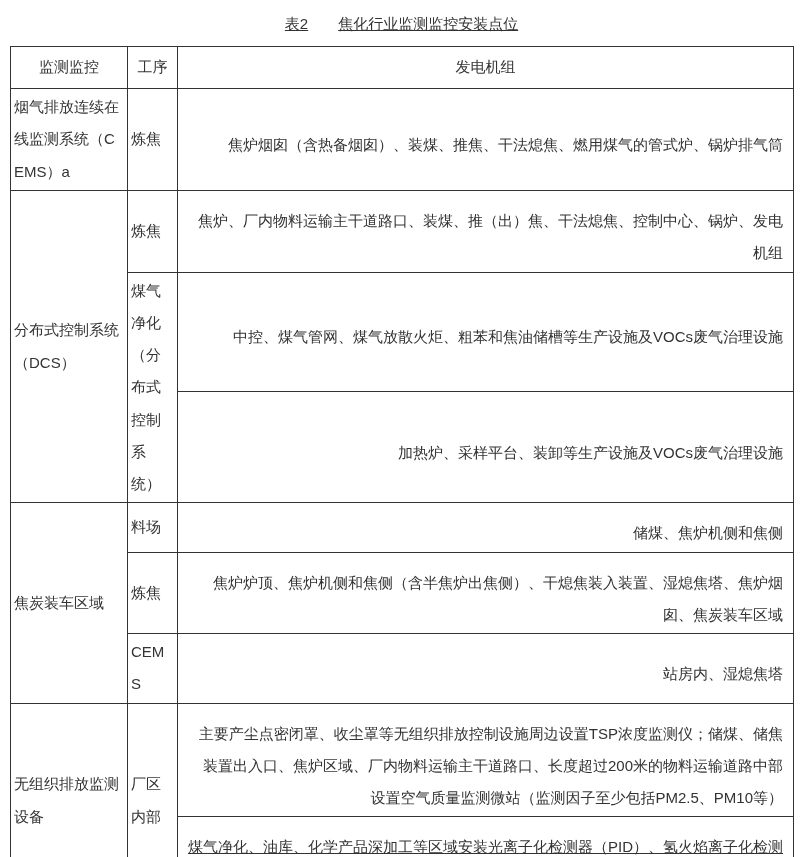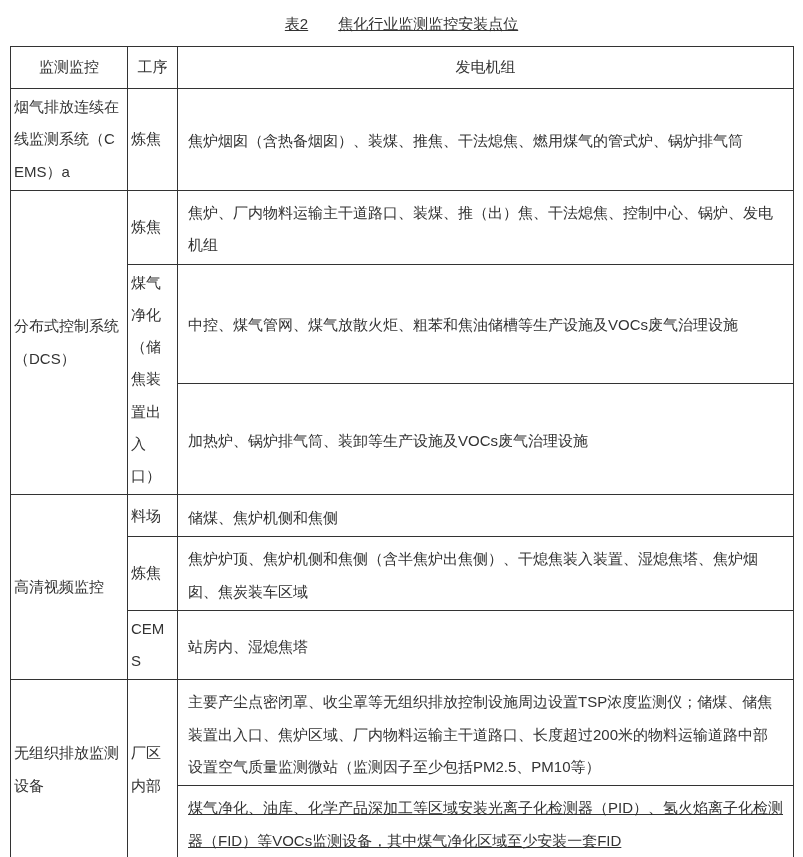--- a/index.html
+++ b/index.html
@@ -45,22 +45,22 @@
   }
   .points-table th {
     text-align: center;
     padding: 2px 4px;
   }
   td.c-system,
   td.c-process {
     padding: 2px 3px;
   }
   td.c-points {
-    text-align: left;
-    padding: 6px 10px 2px 10px;
+    text-align: right;
+    padding: 14px 10px 2px 10px;
   }
   tr.h-header { height: 42px; }
   tr.h-r1  { height: 102px; }
   tr.h-r2  { height: 68px; }
   tr.h-r3  { height: 96px; }
   tr.h-r4  { height: 90px; }
   tr.h-r5  { height: 42px; }
   tr.h-r6  { height: 70px; }
   tr.h-r7  { height: 38px; }
   tr.h-r8  { height: 100px; }
@@ -93,29 +93,29 @@
     <td class="c-process">炼焦</td>
     <td class="c-points">焦炉烟囱（含热备烟囱）、装煤、推焦、干法熄焦、燃用煤气的管式炉、锅炉排气筒</td>
   </tr>
 
   <tr class="h-r2">
     <td class="c-system" rowspan="3">分布式控制系统（DCS）</td>
     <td class="c-process">炼焦</td>
     <td class="c-points">焦炉、厂内物料运输主干道路口、装煤、推（出）焦、干法熄焦、控制中心、锅炉、发电机组</td>
   </tr>
   <tr class="h-r3">
-    <td class="c-process" rowspan="2">煤气净化（储焦装置出入口）</td>
+    <td class="c-process" rowspan="2">煤气净化（分布式控制系统）</td>
     <td class="c-points">中控、煤气管网、煤气放散火炬、粗苯和焦油储槽等生产设施及VOCs废气治理设施</td>
   </tr>
   <tr class="h-r4">
-    <td class="c-points">加热炉、锅炉排气筒、装卸等生产设施及VOCs废气治理设施</td>
+    <td class="c-points">加热炉、采样平台、装卸等生产设施及VOCs废气治理设施</td>
   </tr>
 
   <tr class="h-r5">
-    <td class="c-system" rowspan="3">高清视频监控</td>
+    <td class="c-system" rowspan="3">焦炭装车区域</td>
     <td class="c-process">料场</td>
     <td class="c-points">储煤、焦炉机侧和焦侧</td>
   </tr>
   <tr class="h-r6">
     <td class="c-process">炼焦</td>
     <td class="c-points">焦炉炉顶、焦炉机侧和焦侧（含半焦炉出焦侧）、干熄焦装入装置、湿熄焦塔、焦炉烟囱、焦炭装车区域</td>
   </tr>
   <tr class="h-r7">
     <td class="c-process">CEMS</td>
     <td class="c-points">站房内、湿熄焦塔</td>

